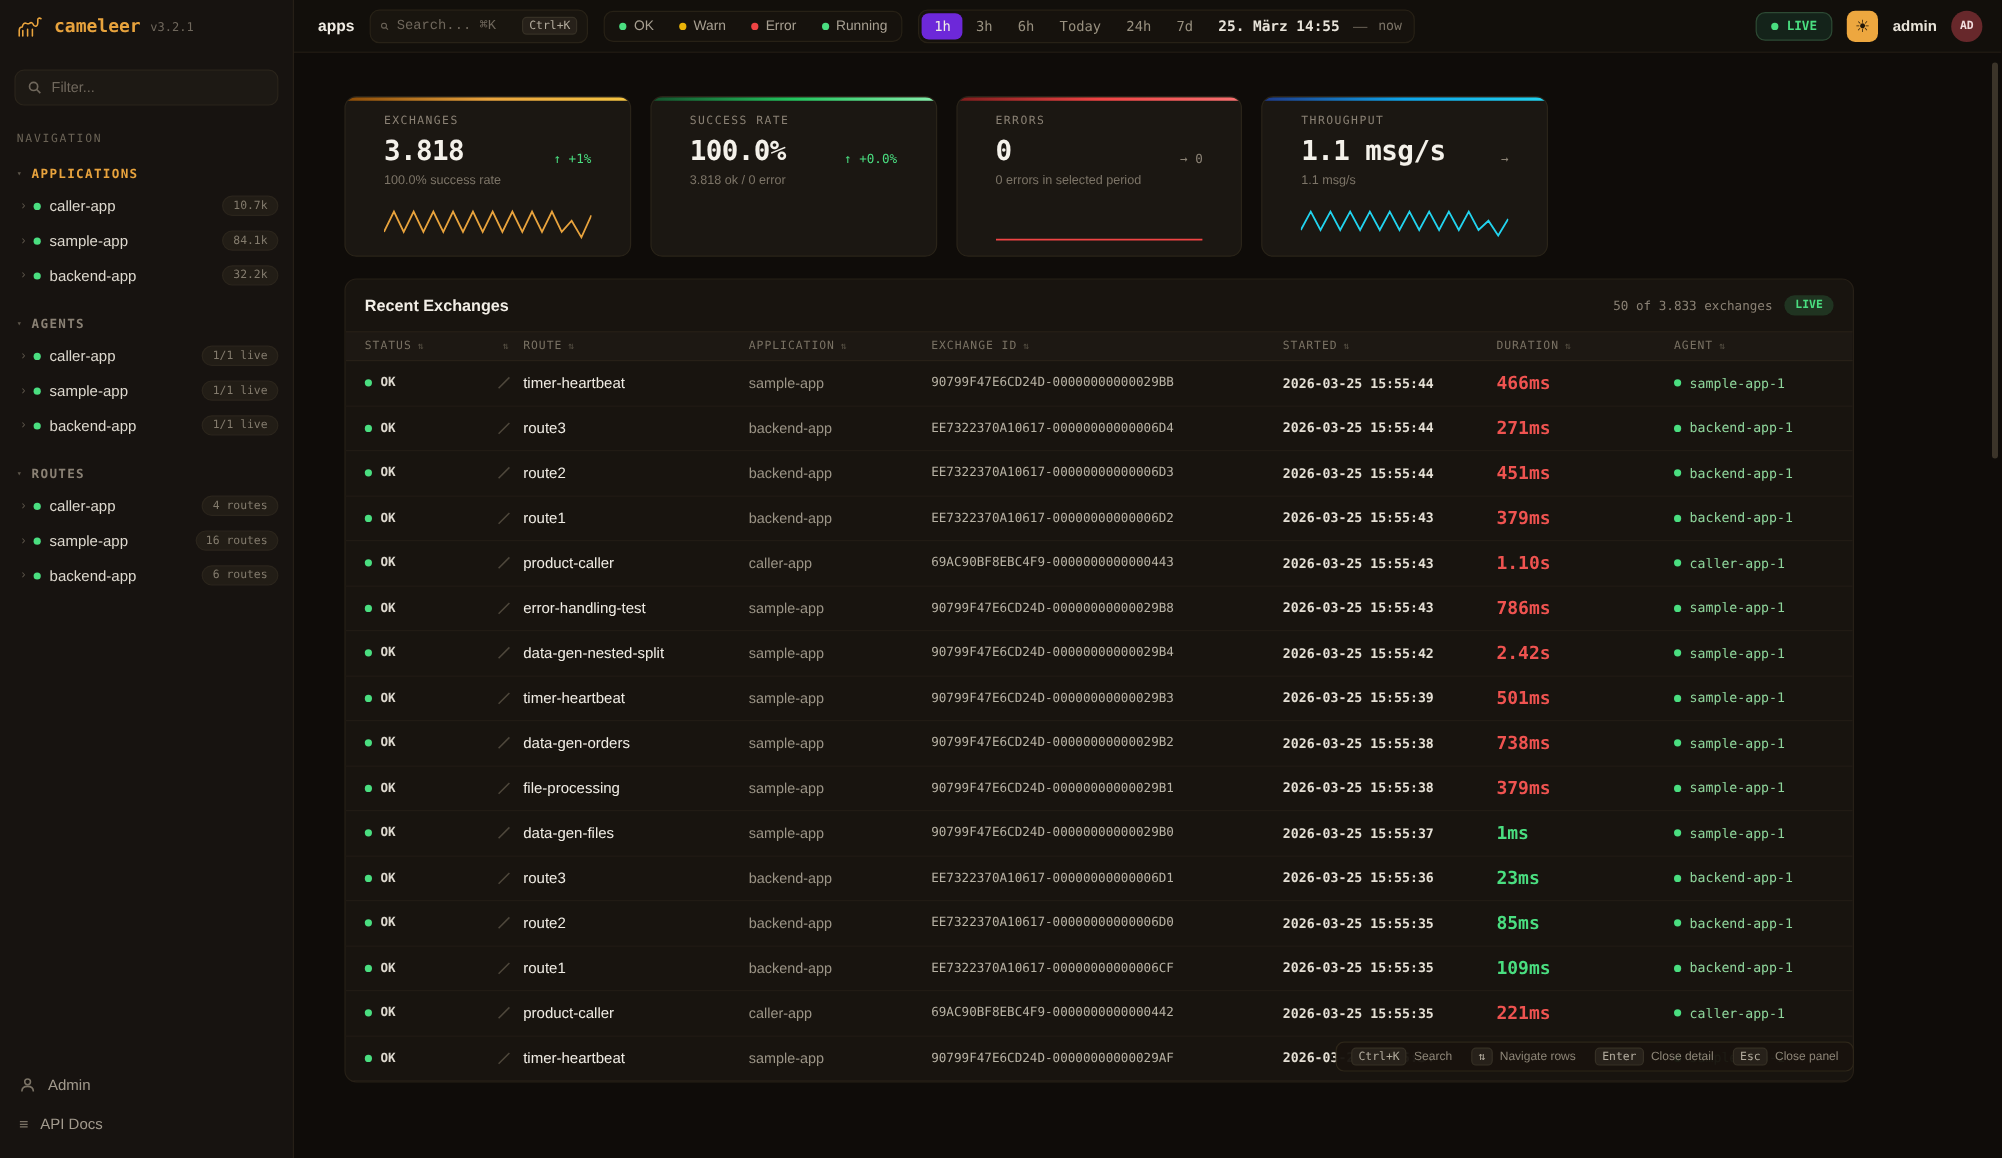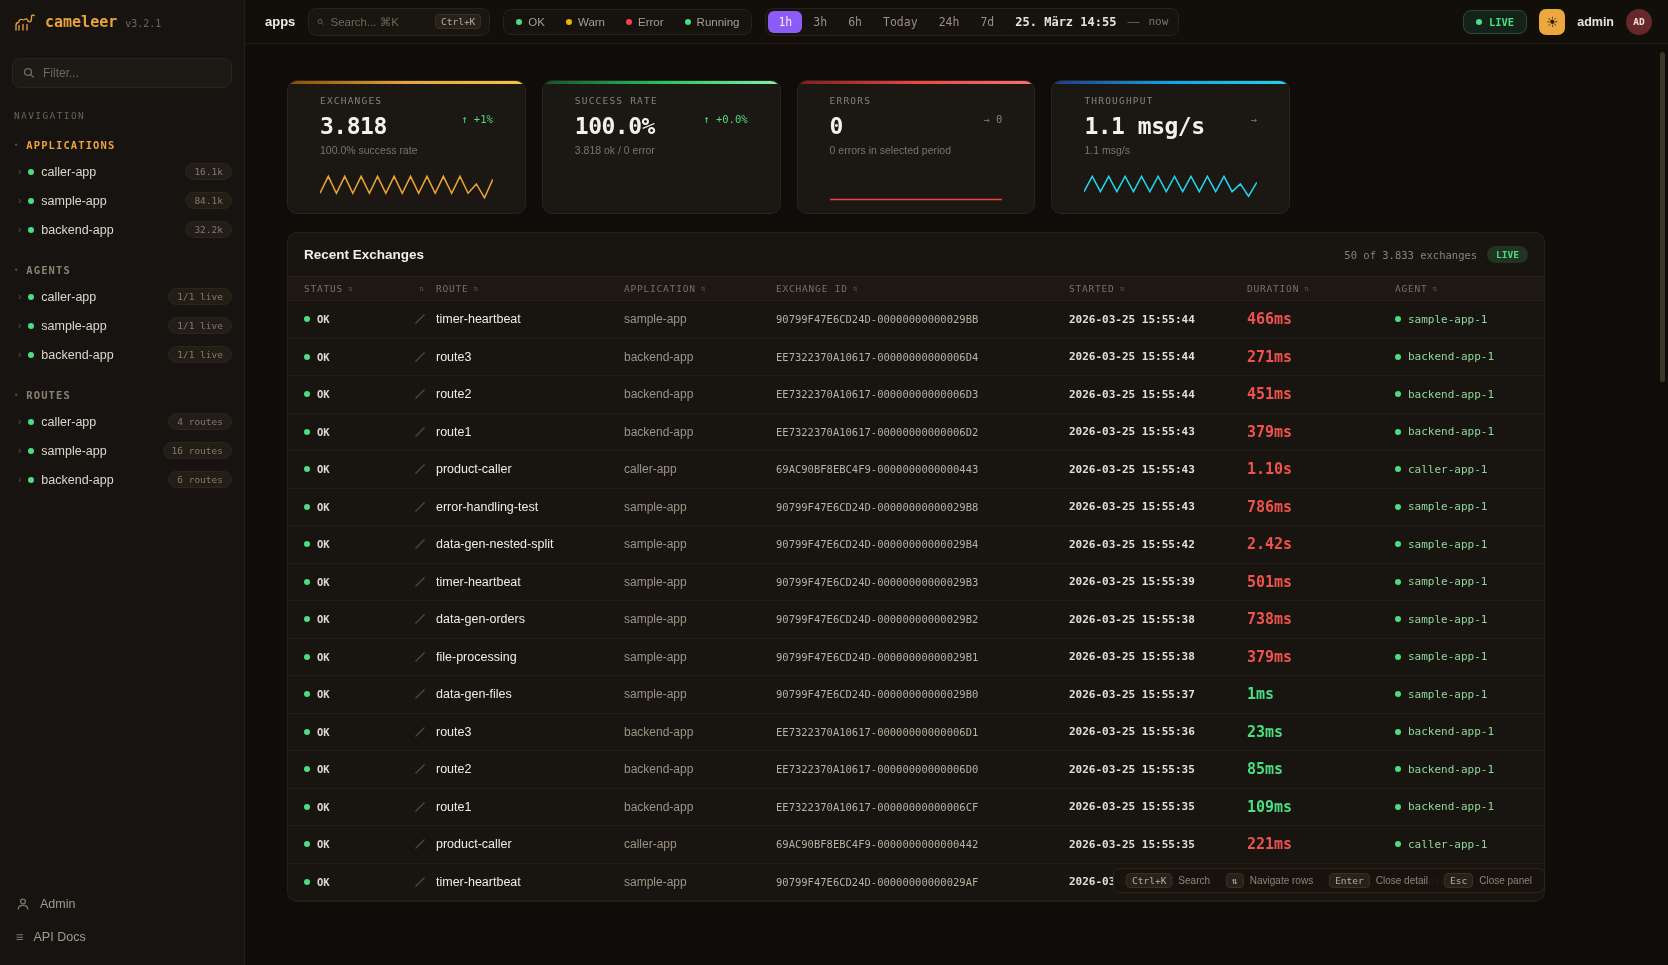--- a/index.html
+++ b/index.html
@@ -39,31 +39,31 @@
   .footer-item svg,.footer-item .gl{flex:none;color:#7b7366}
 
   
   .main{flex:1;display:flex;flex-direction:column;position:relative;overflow:hidden}
   .topbar{height:44px;min-height:44px;display:flex;align-items:center;gap:13px;
     padding:0 16px 0 20px;border-bottom:1px solid #221c15;background:#120f0b}
   .apps-label{font-weight:bold;font-size:13px;color:#f0ece4}
   .search-box{width:182px;height:28px;display:flex;align-items:center;gap:6px;background:#19150f;
     border:1px solid #282217;border-radius:8px;padding:0 8px}
   .search-box input{background:none;border:none;outline:none;width:100%;color:#cfc9be;font-size:11.5px;
-    font-family:Liberation Sans, sans-serif}
+    font-family:Liberation Mono, monospace}
   .search-box input::placeholder{color:#6f675c}
   .kbd{background:#27211a;border:1px solid #363025;border-radius:4px;padding:1px 5px;
     font-family:"DejaVu Sans Mono",monospace;font-size:9.5px;color:#b4ad9f;white-space:nowrap}
   .chip-group{display:flex;align-items:center;background:#16120d;border:1px solid #272116;
     border-radius:8px;padding:2px;gap:1px}
   .status-chip{display:flex;align-items:center;gap:6px;padding:4px 10px;font-size:11.5px;
     color:#a79f91;border-radius:6px;cursor:pointer}
   .range-chip{padding:4px 10px;font-family:"DejaVu Sans Mono",monospace;font-size:11.5px;
     color:#98907f;border-radius:6px;cursor:pointer}
-  .range-chip.active{background:#8b5cf6;color:#f2eee6}
+  .range-chip.active{background:#6d28d9;color:#f2eee6}
   .datetime{font-family:"DejaVu Sans Mono",monospace;font-size:12px;color:#e8e3d9;font-weight:bold;
     padding:0 10px}
   .sep{color:#6b6356}
   .now{color:#7c7467;font-family:"DejaVu Sans Mono",monospace;font-size:11px;padding:0 8px;cursor:pointer}
   .top-right{margin-left:auto;display:flex;align-items:center;gap:12px}
   .live-btn{display:flex;align-items:center;gap:7px;border:1px solid #2d4a34;background:#14231a;
     color:#4ade80;font-family:"DejaVu Sans Mono",monospace;font-size:10.5px;font-weight:bold;
     padding:5px 12px;border-radius:8px;cursor:pointer}
   .sun-btn{width:26px;height:26px;border-radius:7px;background:#eda73f;color:#221708;display:flex;
     align-items:center;justify-content:center;font-size:14px;cursor:pointer;border:none}
@@ -74,21 +74,21 @@
 
   
   .content{padding:36px 0 0 42px}
   .content-inner{width:1258px}
   .cards{display:grid;grid-template-columns:repeat(5,1fr);gap:16px}
   .card{background:#1b1712;border:1px solid #2a2419;border-radius:10px;height:134px;
     position:relative;overflow:hidden;padding:14px 32px 10px;display:flex;flex-direction:column}
   .card-bar{position:absolute;top:0;left:0;right:0;height:3px;border-radius:10px 10px 0 0}
   .card-label{font-family:"DejaVu Sans Mono",monospace;font-size:9.5px;letter-spacing:1.2px;
     color:#8a8174}
-  .card-valrow{display:flex;align-items:flex-start;justify-content:space-between;margin-top:7px}
+  .card-valrow{display:flex;align-items:flex-end;justify-content:space-between;margin-top:7px}
   .card-value{font-family:"DejaVu Sans Mono",monospace;font-weight:bold;font-size:23px;
     color:#f4f1ea;letter-spacing:-0.5px;white-space:nowrap}
   .card-trend{font-family:"DejaVu Sans Mono",monospace;font-size:10.5px;white-space:nowrap}
   .card-sub{font-size:10.5px;color:#7c7467;margin-top:5px}
   .card-spark{margin-top:auto;width:100%;height:36px}
 
   .panel{margin-top:18px;background:#18140f;border:1px solid #272017;border-radius:10px;
     overflow:hidden}
   .panel-header{display:flex;align-items:center;gap:10px;padding:13px 16px}
   .panel-title{font-size:13.5px;font-weight:bold;color:#f2eee6}
@@ -152,21 +152,21 @@
       <div class="section-header accent">
         <span class="caret">▾</span>
         <span>APPLICATIONS</span>
       </div>
       <div>
 
           <div class="side-item">
             <span class="chev">›</span>
             <span class="dot"></span>
             <span>caller-app</span>
-            <span class="badge">16.1k</span>
+            <span class="badge">10.7k</span>
           </div>
 
           <div class="side-item">
             <span class="chev">›</span>
             <span class="dot"></span>
             <span>sample-app</span>
             <span class="badge">84.1k</span>
           </div>
 
           <div class="side-item">

